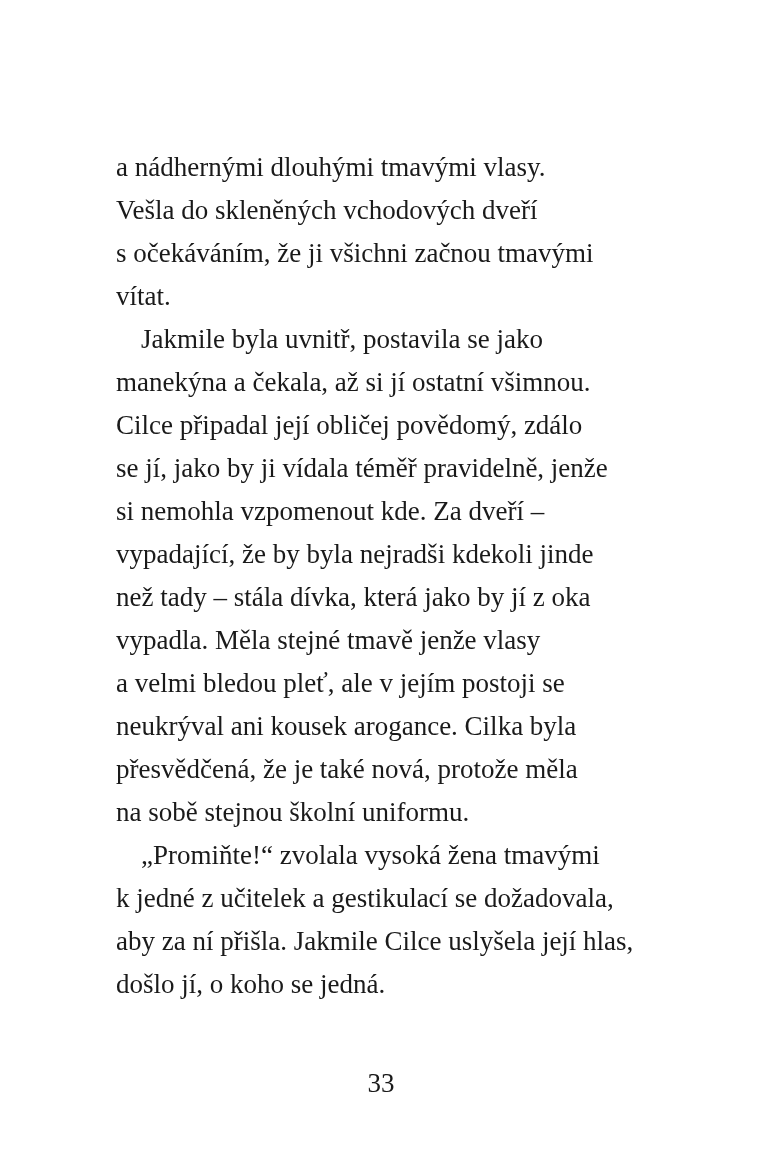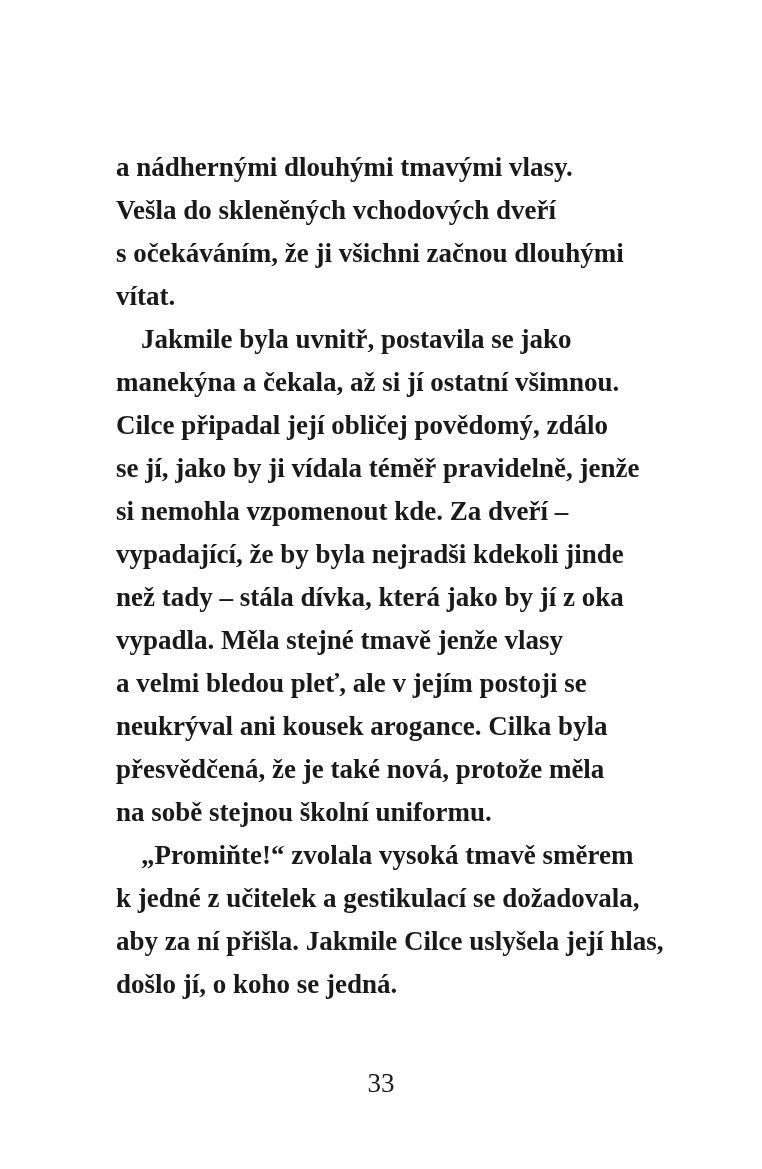--- a/index.html
+++ b/index.html
@@ -20,21 +20,20 @@
     inset: 0;
   }
   .text-block {
     position: absolute;
     left: 116px;
     top: 146px;
     width: 580px;
     font-size: 27px;
     line-height: 43px;
     text-align: left;
-    font-weight: bold;
   }
   .paragraph {
     margin: 0;
   }
   .line {
     white-space: nowrap;
   }
   .paragraph.indent .line:first-child {
     padding-left: 25px;
   }
@@ -50,38 +49,38 @@
   }
 </style>
 </head>
 <body>
 
 <main class="book-page">
   <div class="text-block">
       <div class="paragraph">
         <div class="line">a nádhernými dlouhými tmavými vlasy.</div>
         <div class="line">Vešla do skleněných vchodových dveří</div>
-        <div class="line">s očekáváním, že ji všichni začnou dlouhými</div>
+        <div class="line">s očekáváním, že ji všichni začnou tmavými</div>
         <div class="line">vítat.</div>
       </div>
       <div class="paragraph indent">
         <div class="line">Jakmile byla uvnitř, postavila se jako</div>
         <div class="line">manekýna a čekala, až si jí ostatní všimnou.</div>
         <div class="line">Cilce připadal její obličej povědomý, zdálo</div>
         <div class="line">se jí, jako by ji vídala téměř pravidelně, jenže</div>
         <div class="line">si nemohla vzpomenout kde. Za dveří –</div>
         <div class="line">vypadající, že by byla nejradši kdekoli jinde</div>
         <div class="line">než tady – stála dívka, která jako by jí z oka</div>
         <div class="line">vypadla. Měla stejné tmavě jenže vlasy</div>
         <div class="line">a velmi bledou pleť, ale v jejím postoji se</div>
         <div class="line">neukrýval ani kousek arogance. Cilka byla</div>
         <div class="line">přesvědčená, že je také nová, protože měla</div>
         <div class="line">na sobě stejnou školní uniformu.</div>
       </div>
       <div class="paragraph indent">
-        <div class="line">„Promiňte!“ zvolala vysoká tmavě směrem</div>
+        <div class="line">„Promiňte!“ zvolala vysoká žena tmavými</div>
         <div class="line">k jedné z učitelek a gestikulací se dožadovala,</div>
         <div class="line">aby za ní přišla. Jakmile Cilce uslyšela její hlas,</div>
         <div class="line">došlo jí, o koho se jedná.</div>
       </div>
     </div>
   <div class="page-number">33</div>
 </main>
 
 </body></html>

